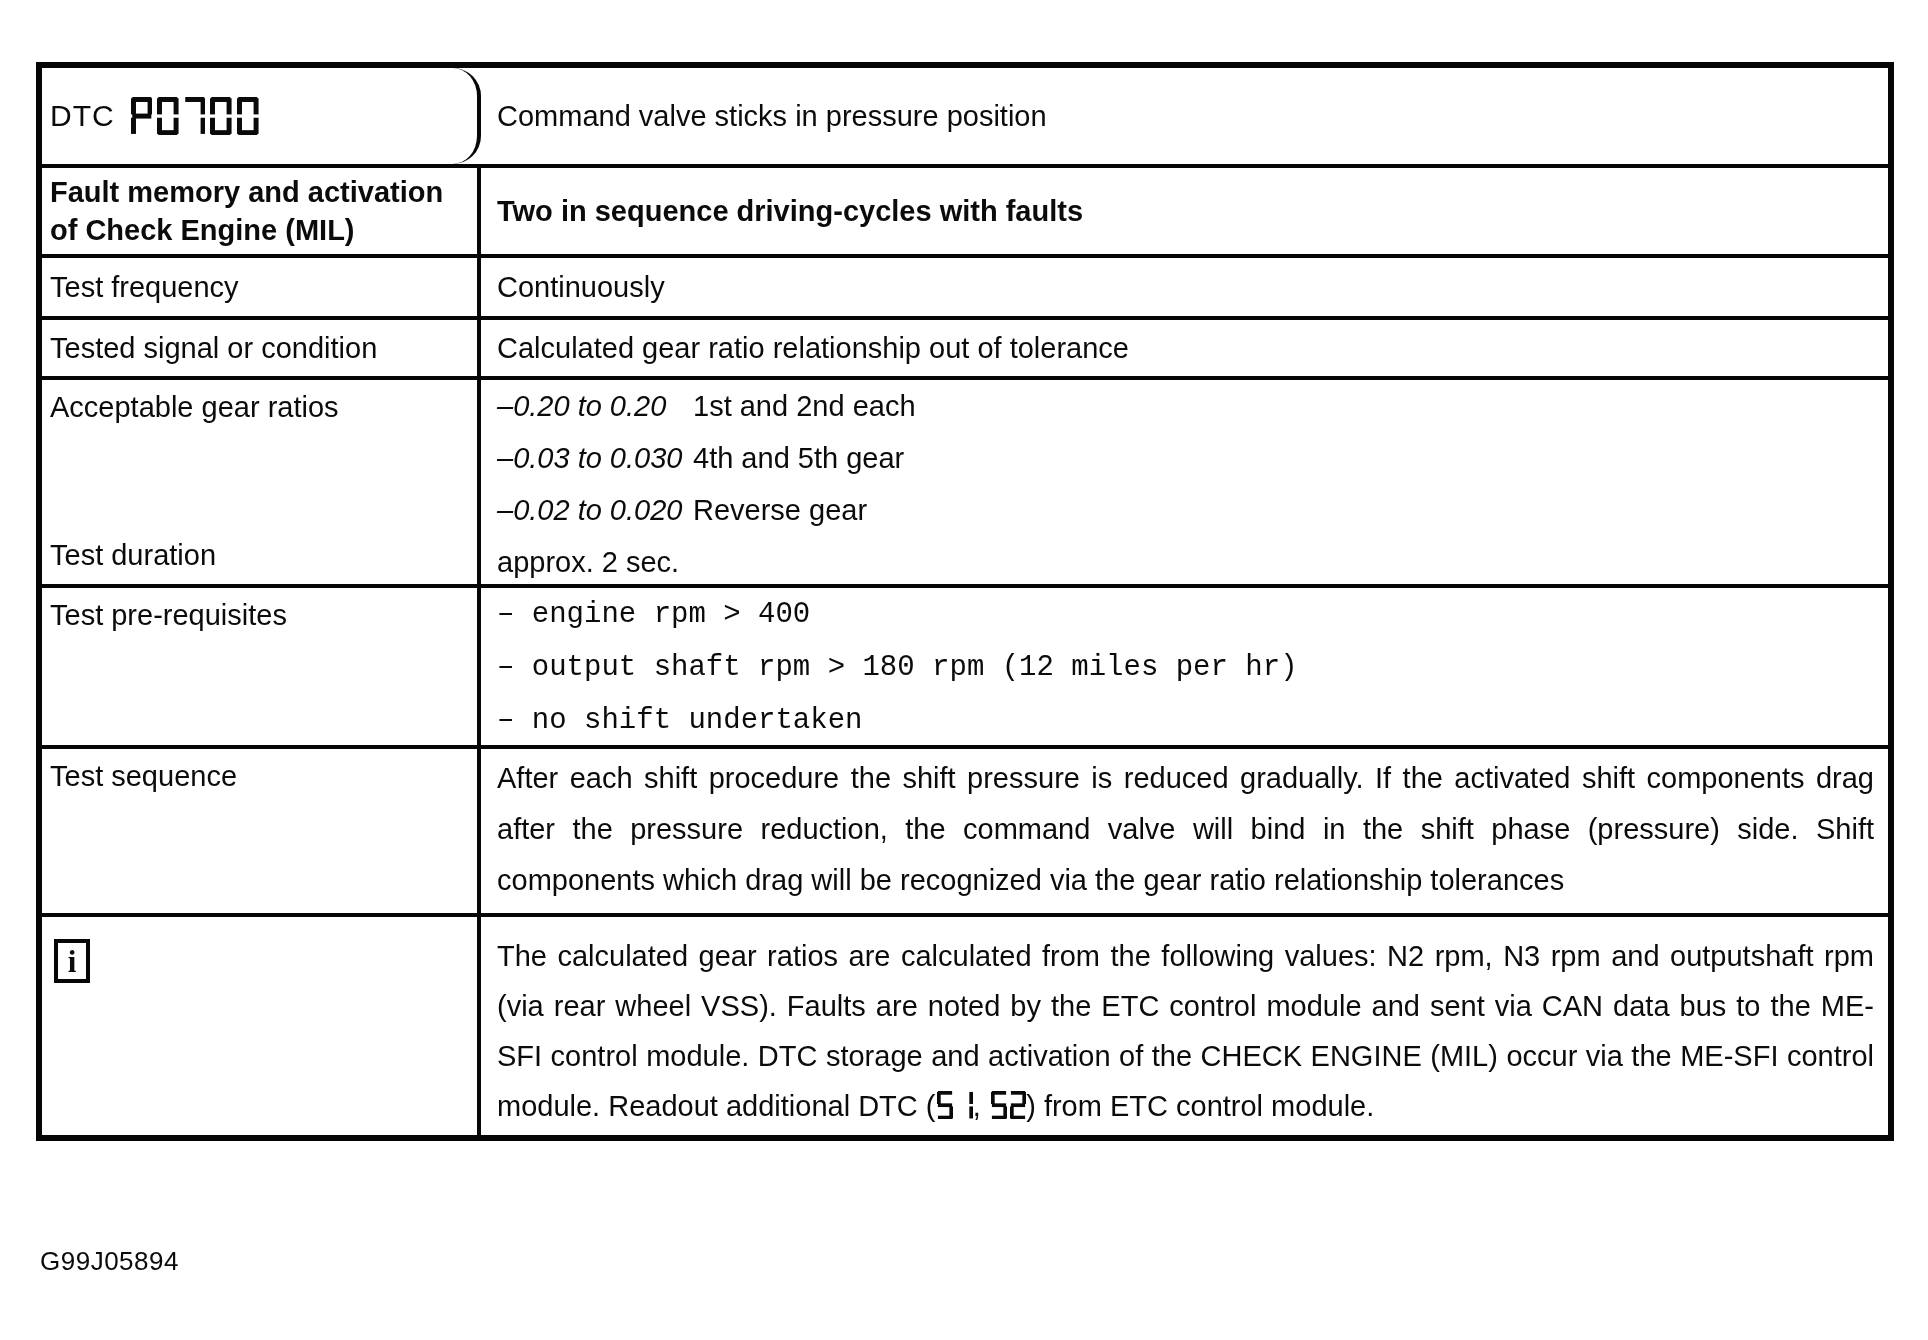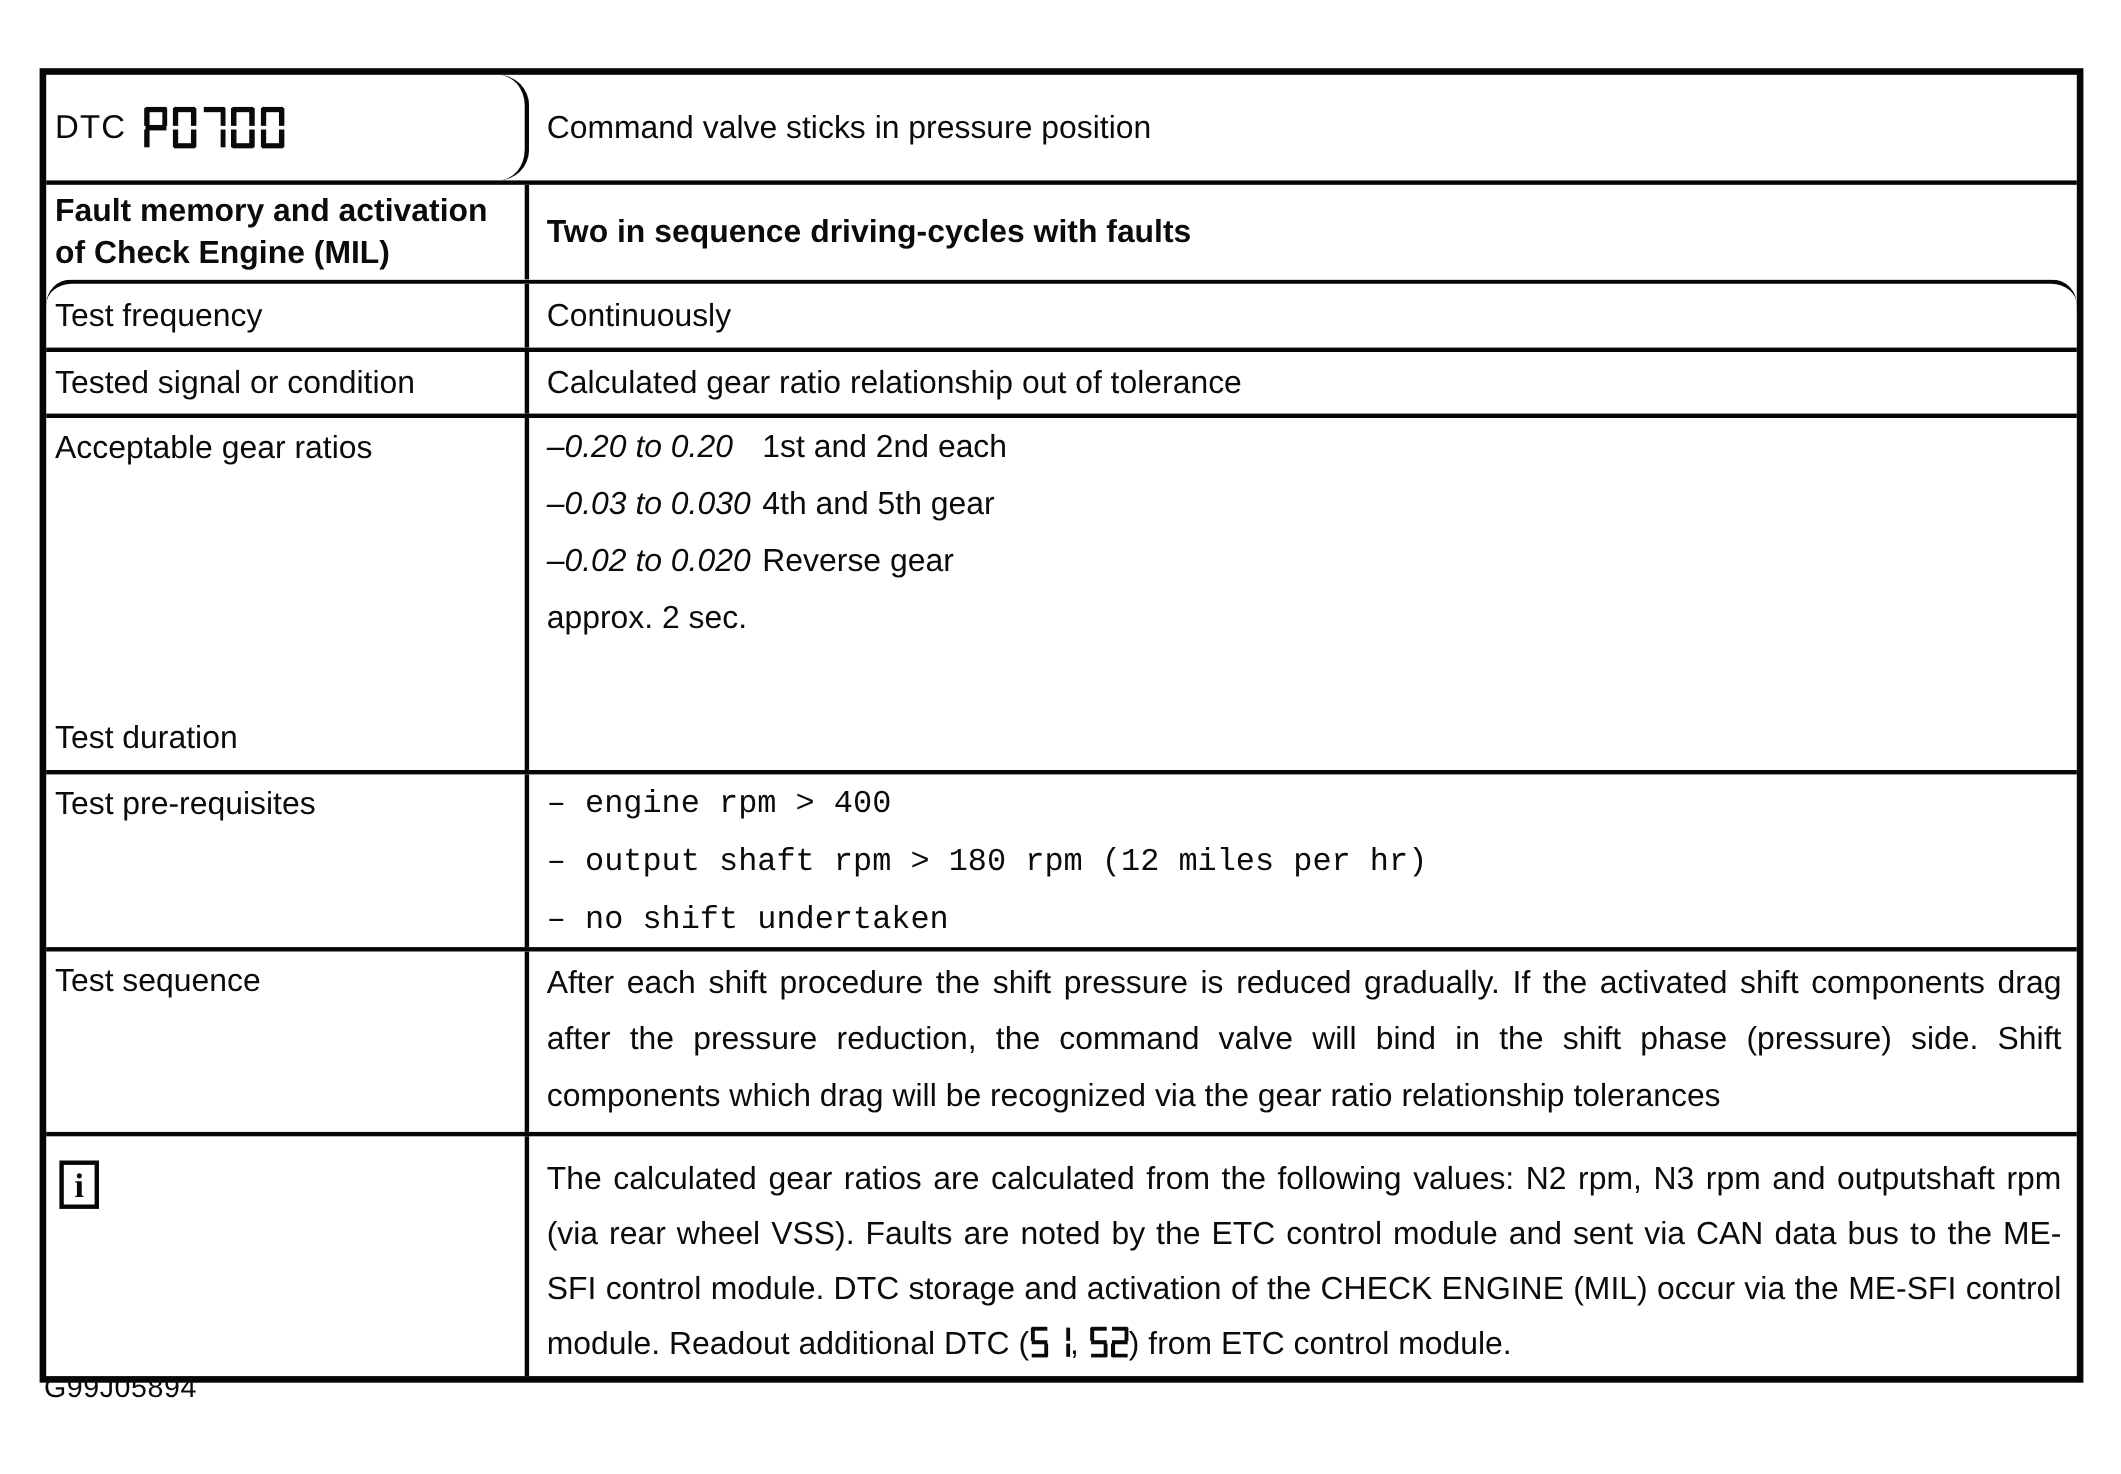--- a/index.html
+++ b/index.html
@@ -20,23 +20,23 @@
   .cell { box-sizing:border-box; }
   .label-cell {
     width:439px; flex:0 0 439px; border-right:4px solid #060606;
     padding:0 24px 0 8px; font-size:29px; line-height:38px;
   }
   .value-cell { flex:1 1 auto; padding:0 14px 0 16px; font-size:29px; }
 
   
   .r1 { height:96px; }
   .r2 { height:90px;font-weight:bold; }
-  .r3 { height:62px;border-radius:23px; }
+  .r3 { height:62px; }
   .r4 { height:60px; }
-  .r5 { height:324px; }
+  .r5 { height:208px; }
   .r6 { height:161px; }
   .r7 { height:168px; }
   .r8 { height:222px; }
 
   
   .v-center { display:flex; align-items:center; }
   .r1 .label-cell { display:flex; align-items:center;border-radius:28px; }
   .r5 .label-cell { display:flex; flex-direction:column; justify-content:space-between;
                     padding-top:12px; padding-bottom:14px; line-height:30px; }
   .r6 .label-cell, .r7 .label-cell, .r8 .label-cell { padding-top:12px; line-height:30px; }

